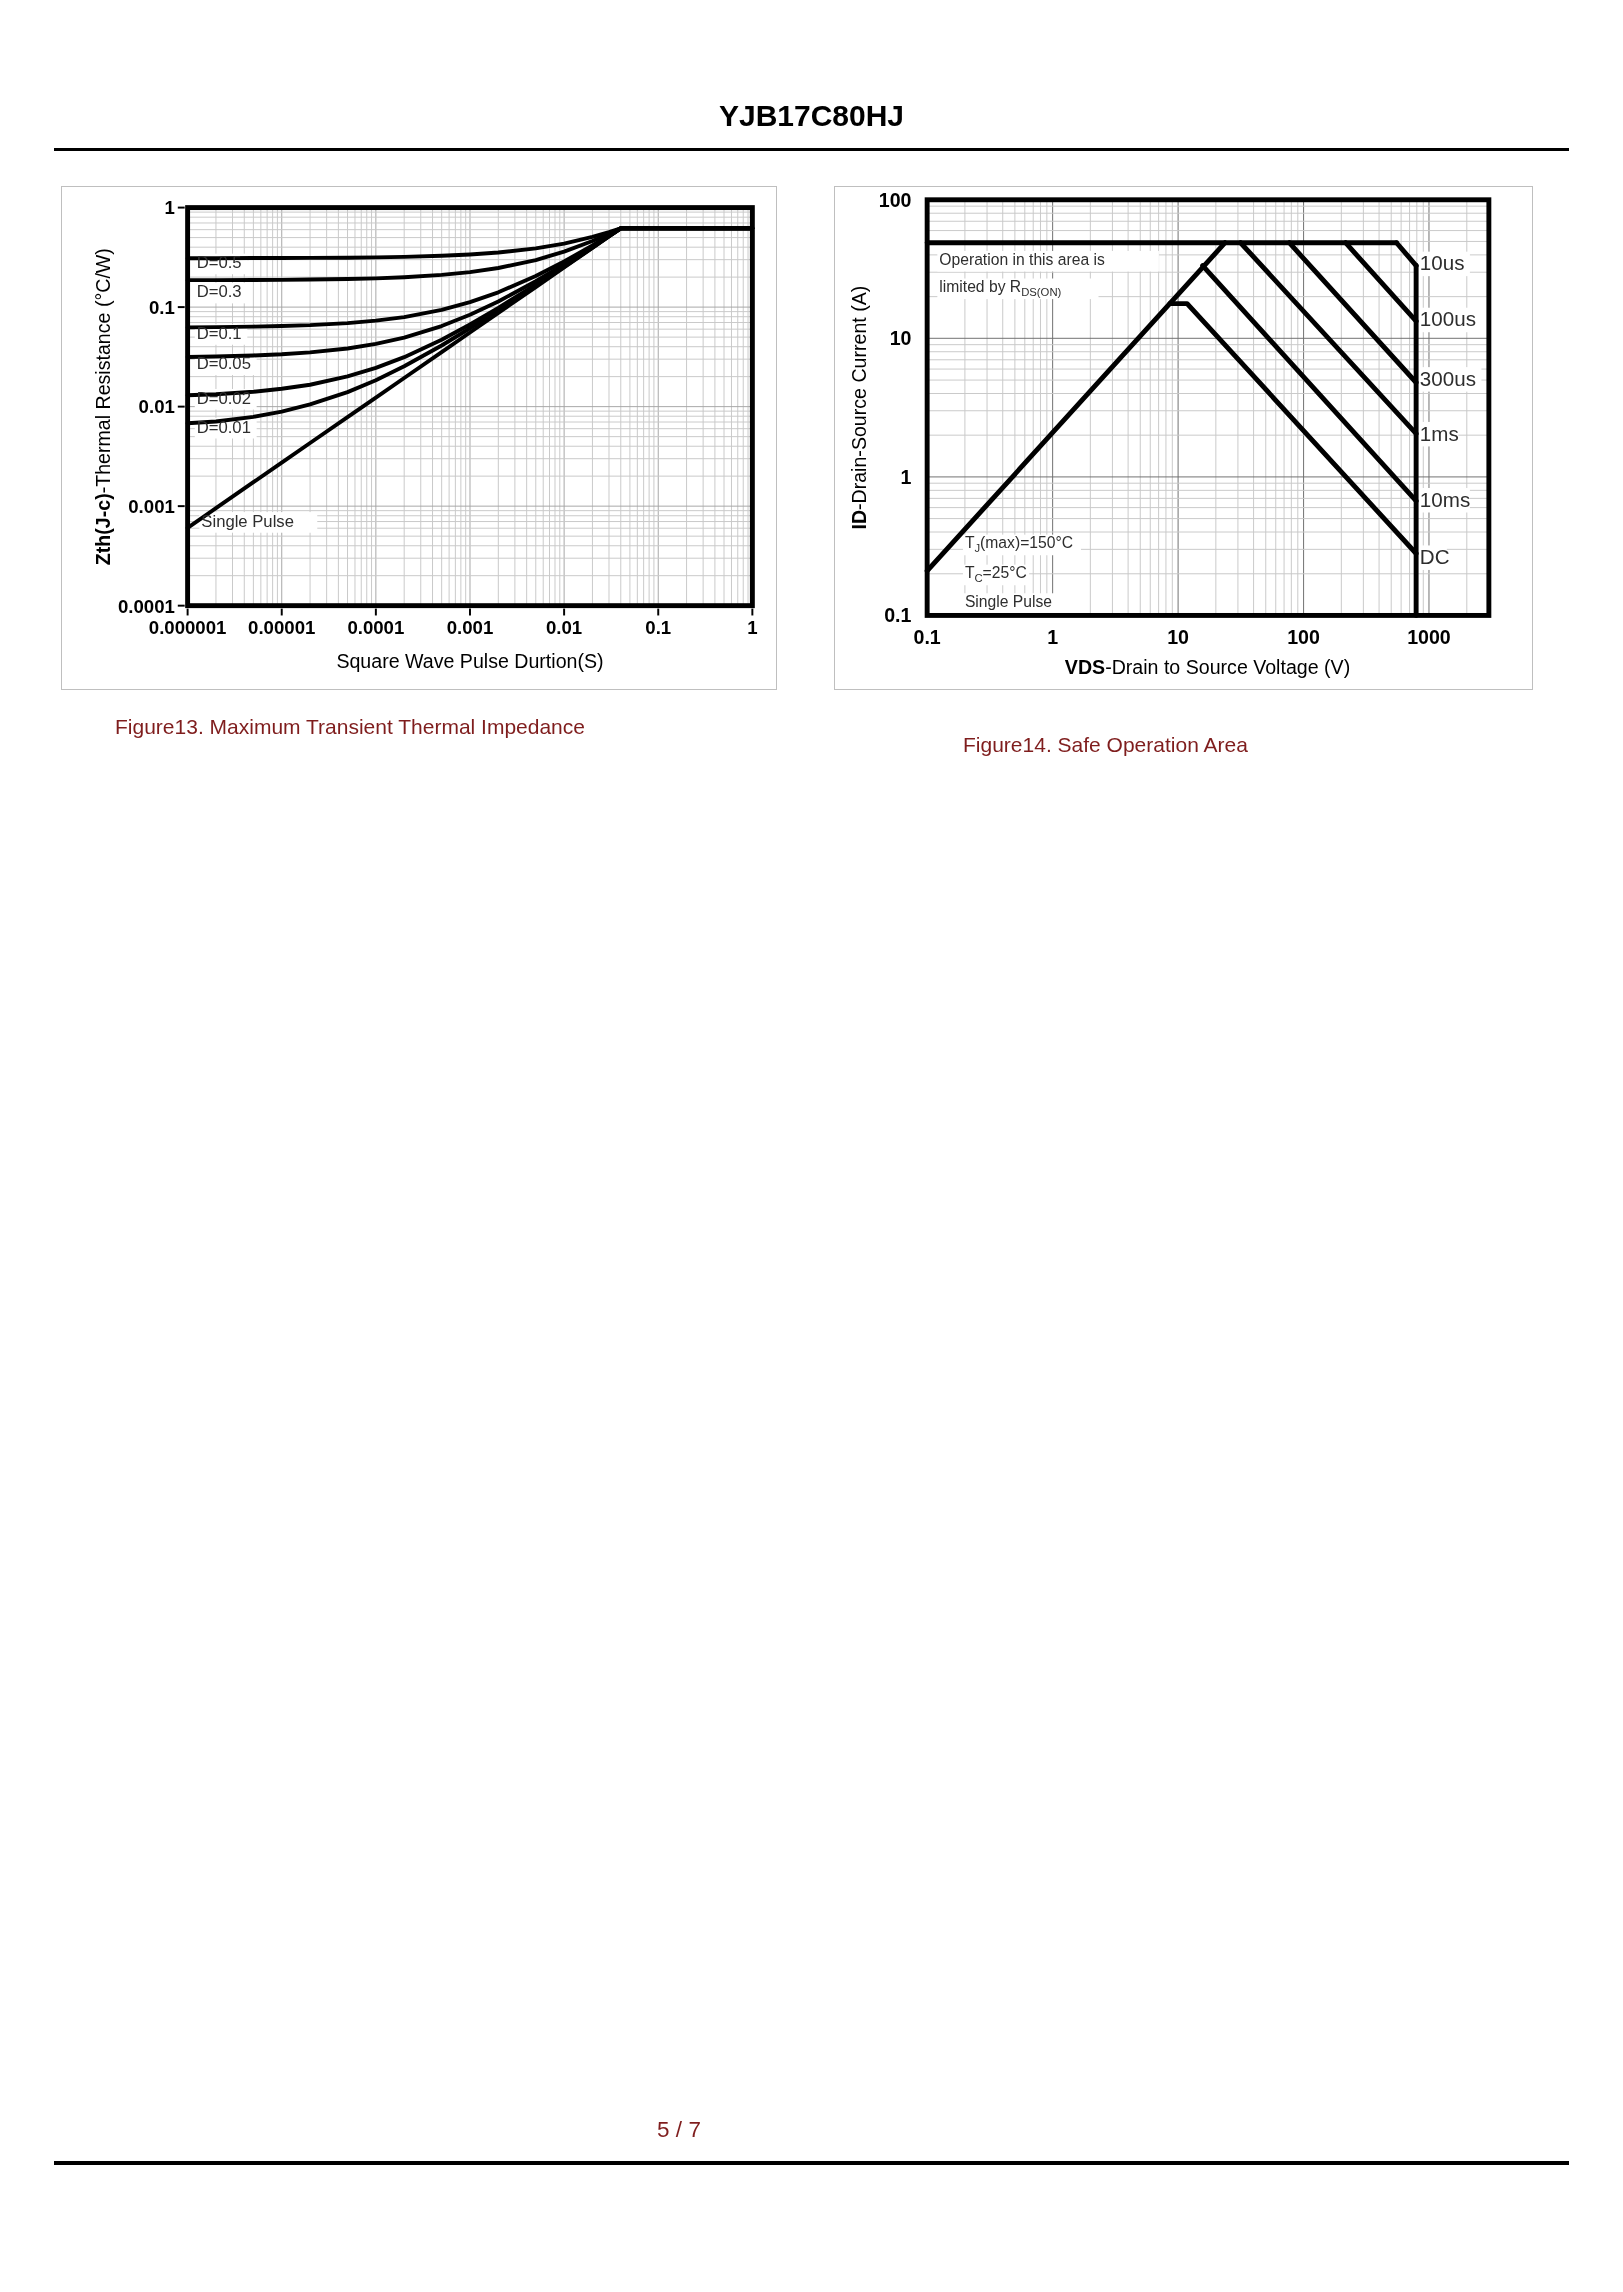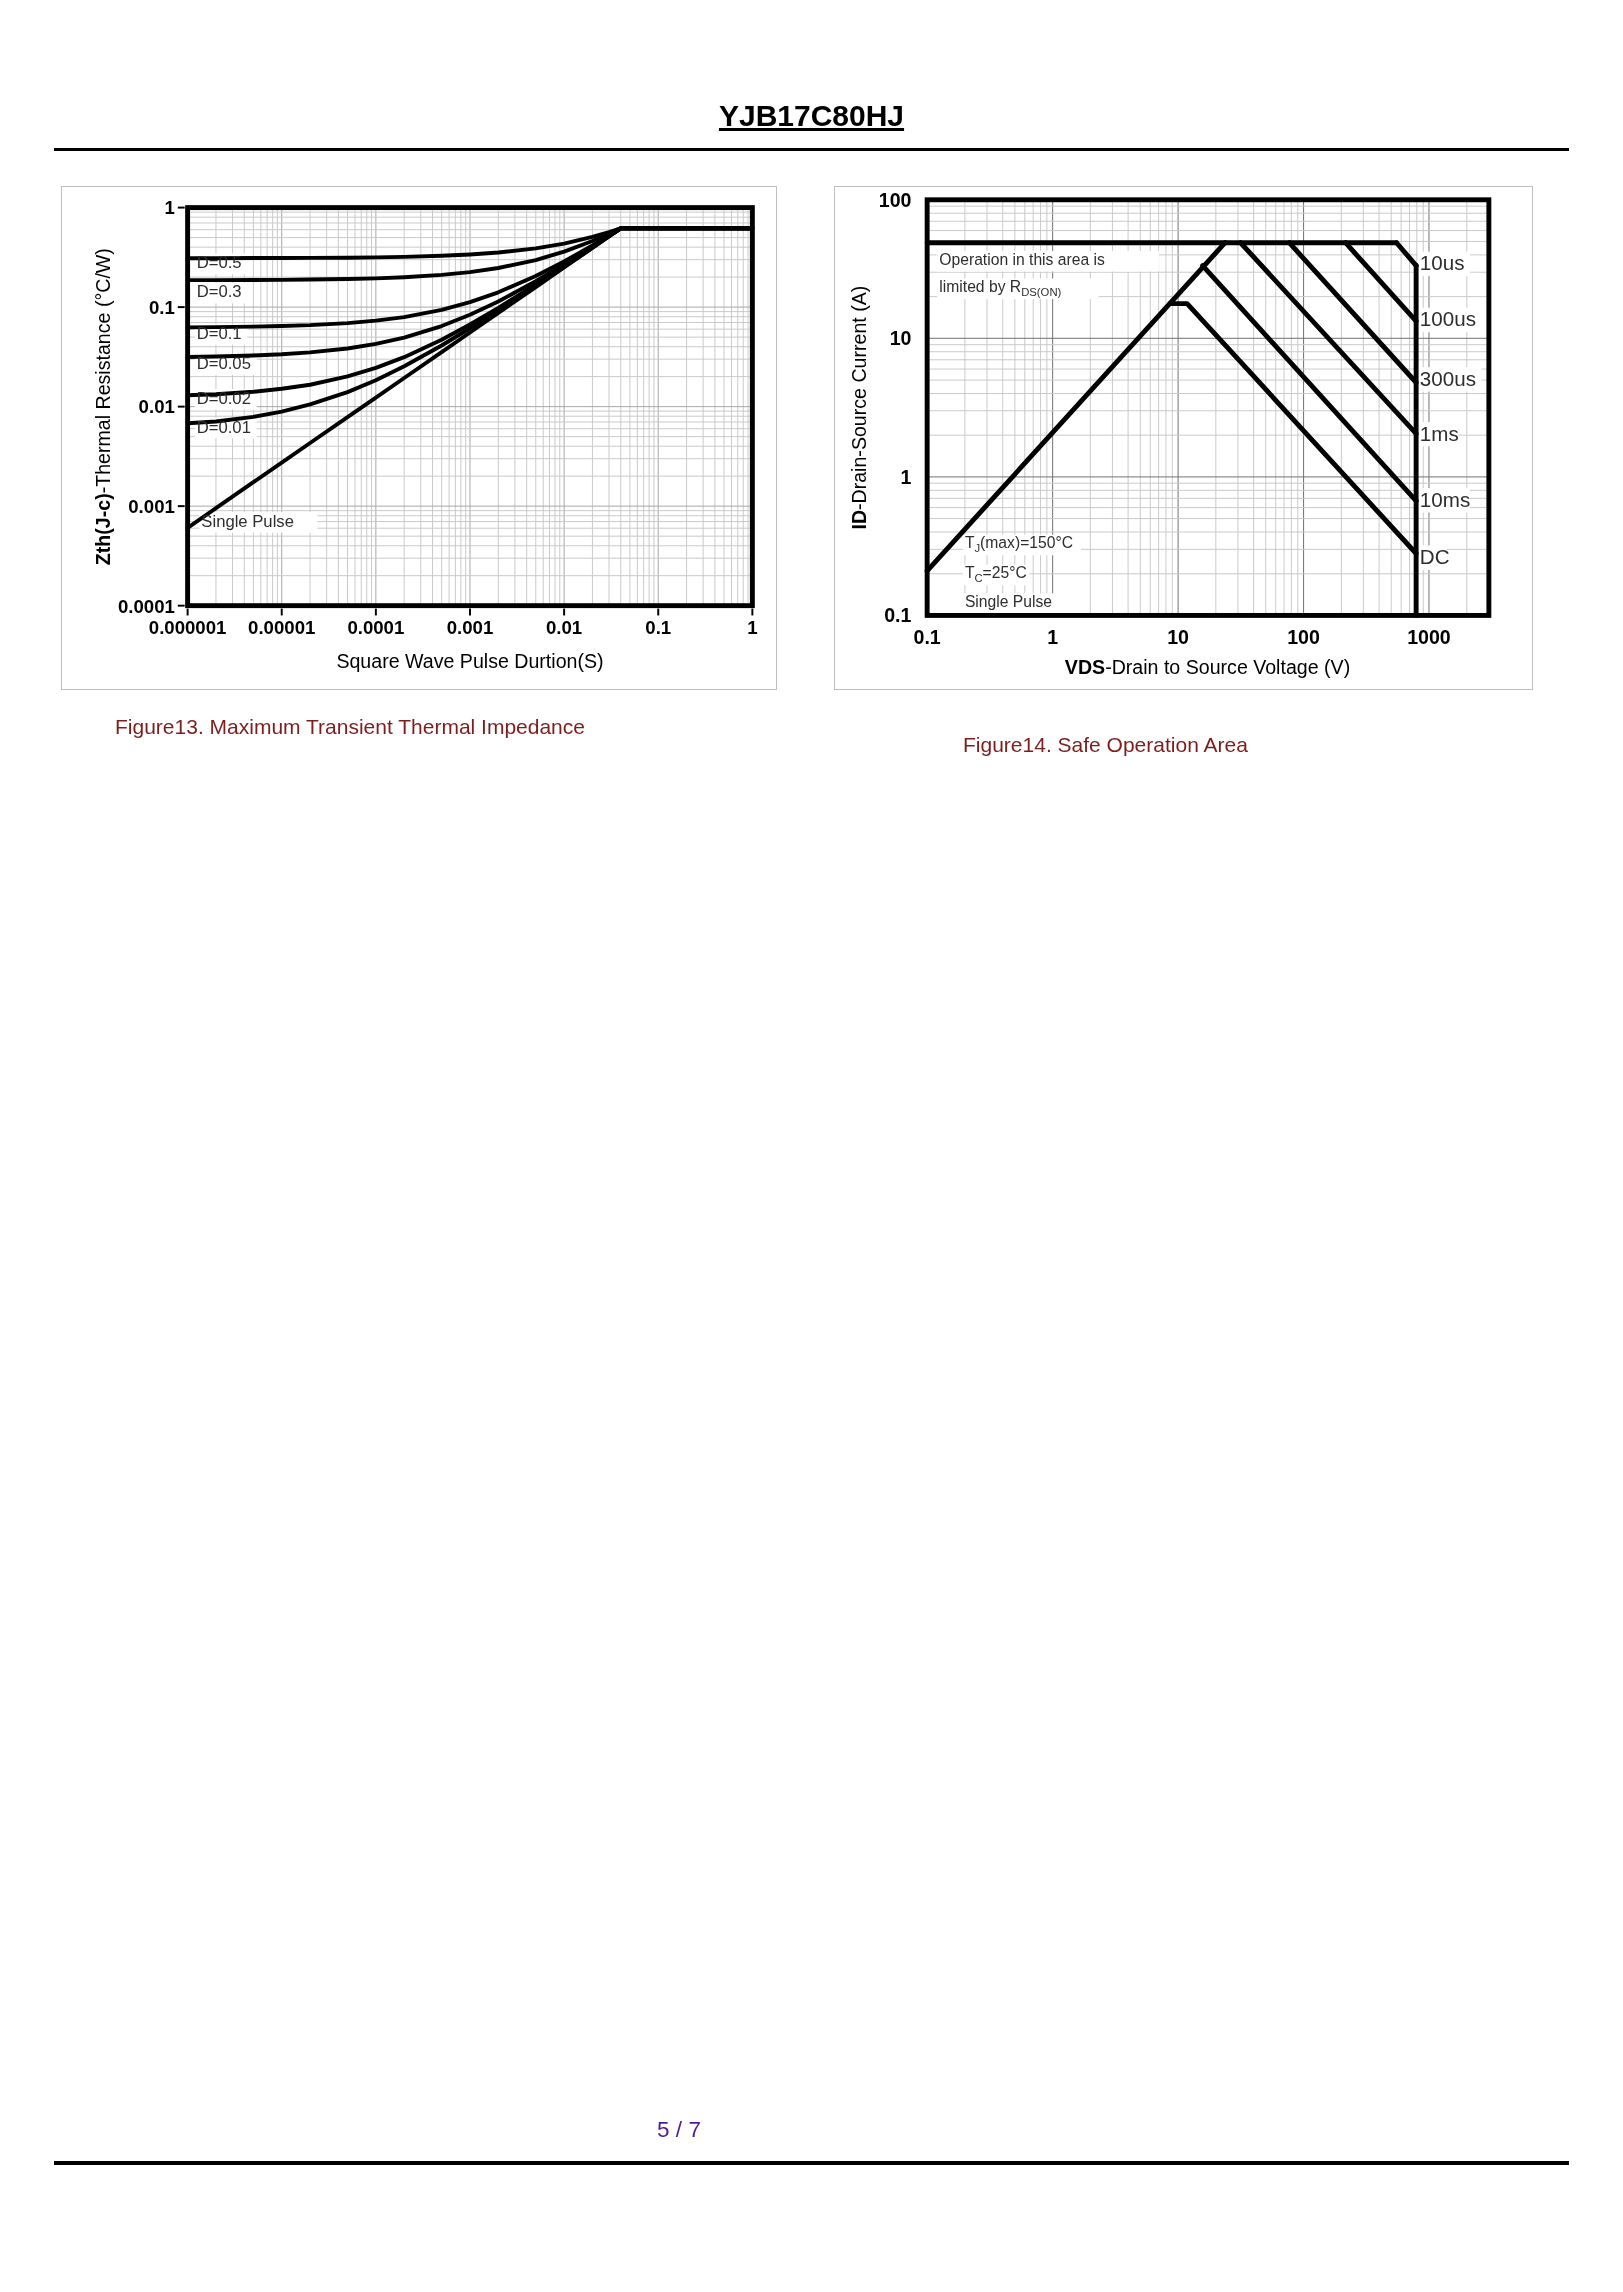--- a/index.html
+++ b/index.html
@@ -1,31 +1,31 @@
 <!DOCTYPE html>
 <html><head>
 <meta charset="utf-8">
 <style>
   html,body{margin:0;padding:0;background:#e8e8e8;}
   .page{position:relative;width:1623px;height:2293px;background:#ffffff;margin:0 auto;
         font-family:"Liberation Sans",sans-serif;overflow:hidden;}
   .doc-title{position:absolute;left:0;top:99px;width:1623px;text-align:center;
-             font-size:30px;font-weight:bold;color:#000;text-decoration:underline;}
+             font-size:30px;font-weight:bold;color:#000;}
   .rule{position:absolute;left:54px;width:1515px;height:2.9px;background:#000;}
   .rule-top{top:148px;}
   .rule-bottom{top:2161px;height:3.9px;}
   .panel{position:absolute;border:1px solid #bfbfbf;background:#fff;box-sizing:content-box;}
   #panel-fig13{left:61px;top:186px;width:714px;height:502px;}
   #panel-fig14{left:834px;top:186px;width:697px;height:502px;}
   .panel svg{position:absolute;left:0;top:0;display:block;}
   .caption{position:absolute;font-size:21px;color:#7f1d1d;white-space:nowrap;}
   #caption-fig13{left:115px;top:715px;}
   #caption-fig14{left:963px;top:733px;}
   .footer-page{position:absolute;left:0;top:2117px;width:1358px;text-align:center;
-               font-size:22.5px;color:#4c1d95;}
+               font-size:22.5px;color:#7f1d1d;}
   svg text{font-family:"Liberation Sans",sans-serif;}
 </style>
 </head>
 <body>
 
 <div class="page">
   <div class="doc-title">YJB17C80HJ</div>
   <div class="rule rule-top"></div>
 
   <div class="panel" id="panel-fig13">

